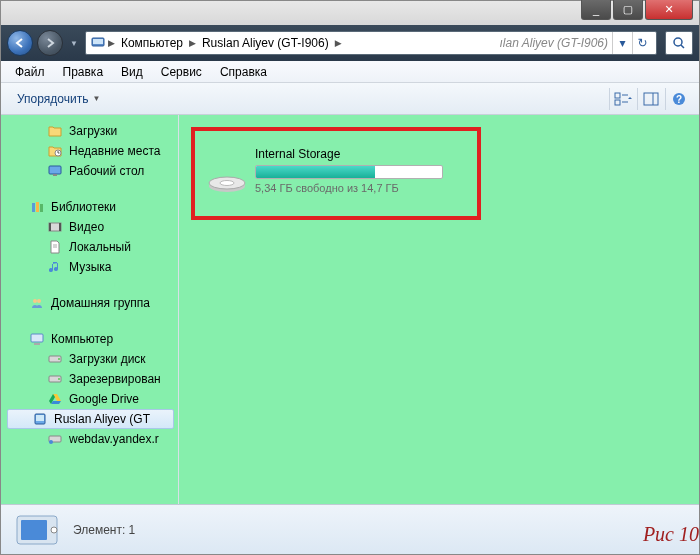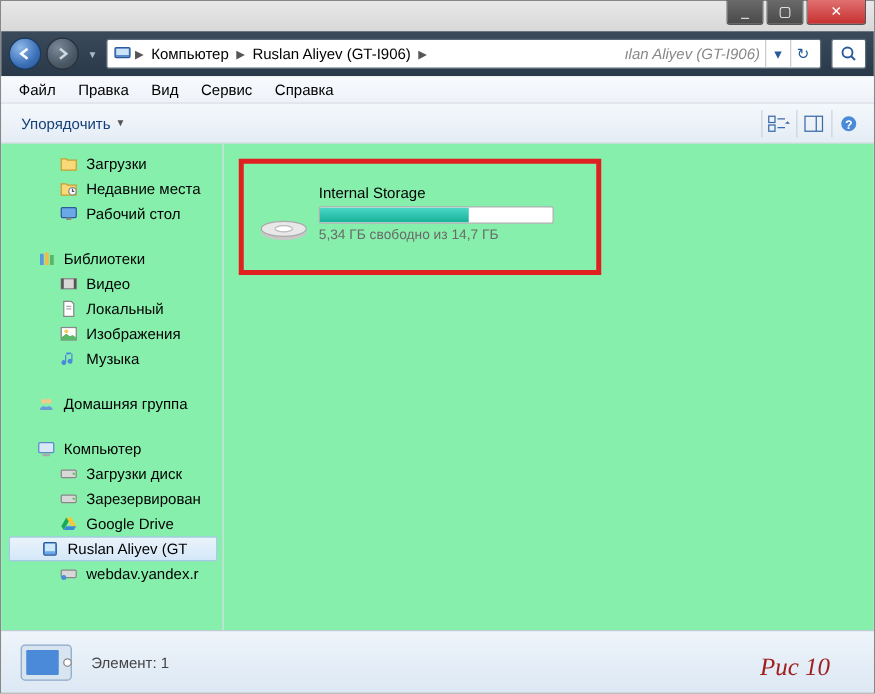--- a/index.html
+++ b/index.html
@@ -39,21 +39,21 @@
 .highlight-box{border:4px solid #e02020;padding:16px 24px 22px 12px;width:290px;display:flex;align-items:flex-end;gap:8px}
 .drive-icon{width:40px;height:28px;margin-top:14px}
 .drive-info{flex:1}
 .drive-name{font-size:12px;color:#000;margin-bottom:4px}
 .progress{width:188px;height:14px;border:1px solid #b0b0b0;background:#fff;border-radius:2px;overflow:hidden;margin-bottom:3px}
 .progress-fill{height:100%;background:linear-gradient(#4ad8c8,#18b098)}
 .drive-free{font-size:11px;color:#6a6a6a}
 .statusbar{height:50px;background:linear-gradient(#eef4fa,#dce8f4);border-top:1px solid #c0cad4;display:flex;align-items:center;padding:0 12px;gap:12px}
 .status-icon{width:48px;height:36px}
 .status-text{font-size:12px;color:#444}
-.caption{position:absolute;right:35px;bottom:8px;font-size:20px;font-style:italic;color:#a02020;font-family:Georgia,serif}
+.caption{position:absolute;right:0;bottom:8px;font-size:20px;font-style:italic;color:#a02020;font-family:Georgia,serif}
 svg{display:block}
 </style>
 </head>
 <body>
 
 <div class="window">
 
   <div class="titlebar">
     <div class="winbtns">
       <div class="winbtn min">
@@ -200,30 +200,20 @@
               <svg width="12" height="14" viewBox="0 0 12 14">
                 <path d="M2 1h6l2 2v10H2z" fill="#fff" stroke="#888"></path>
                 <line x1="4" y1="5" x2="8" y2="5" stroke="#aaa"></line>
                 <line x1="4" y1="7" x2="8" y2="7" stroke="#aaa"></line>
               </svg>
             </span>
           <span>Локальный</span>
         </div>
         <div class="treeitem lvl2">
           <span class="ticon-sm">
-              <svg width="14" height="12" viewBox="0 0 14 12">
-                <rect x="1" y="1" width="12" height="10" fill="#fff" stroke="#888"></rect>
-                <circle cx="5" cy="4" r="1.5" fill="#f8c848"></circle>
-                <path d="M1 9l4-3 3 2 2-1 3 2v2H1z" fill="#58b868"></path>
-              </svg>
-            </span>
-          <span>Изображения</span>
-        </div>
-        <div class="treeitem lvl2">
-          <span class="ticon-sm">
               <svg width="12" height="14" viewBox="0 0 12 14">
                 <path d="M4 2v8a2 2 0 11-1-1.7V4l6-1v6a2 2 0 11-1-1.7V2z" fill="#4a8ad8"></path>
               </svg>
             </span>
           <span>Музыка</span>
         </div>
       </div>
 
       <div class="treegroup">
         <div class="treeitem">

